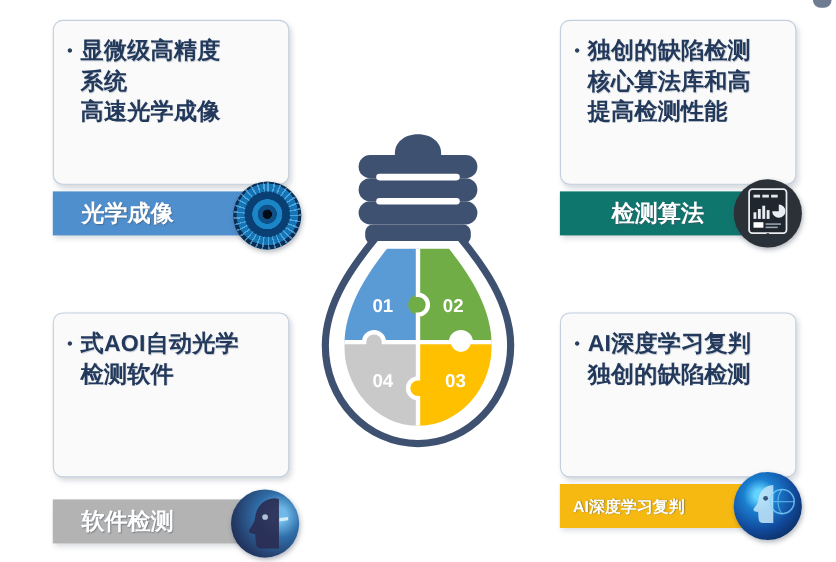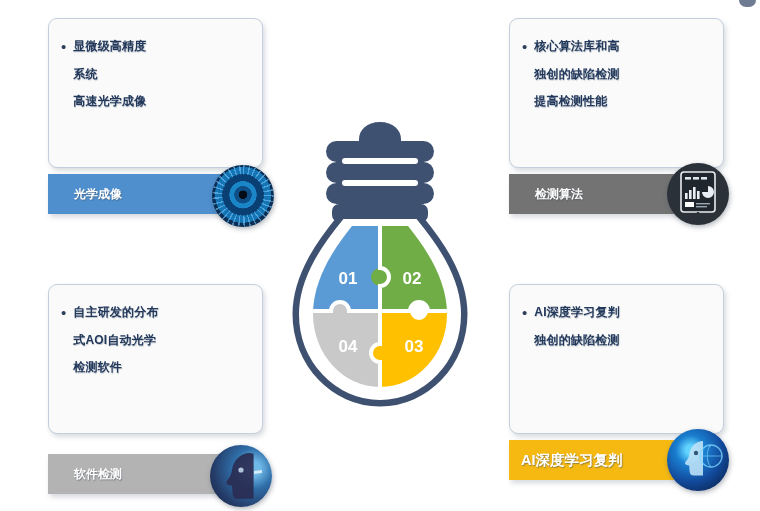--- a/index.html
+++ b/index.html
@@ -44,39 +44,39 @@
   .bullet {
     color: #2c3f5c;
     font-size: 15px;
     line-height: 27px;
     flex: 0 0 auto;
     padding-left: 2px;
   }
 
   .card-para {
     color: #23395b;
-    font-size: 12px;
+    font-size: 21px;
     font-weight: bold;
     line-height: 27.5px;
     letter-spacing: 0.2px;
     text-shadow: 0.6px 0.6px 0.8px rgba(150,160,175,0.55);
   }
 
   
   .bar {
     position: relative;
     height: 40px;
     width: 196px;
     display: flex;
     align-items: center;
     box-shadow: 2px 3px 5px rgba(120,130,145,0.30);
   }
 
   .bar-label {
-    font-size: 12px;
+    font-size: 21px;
     font-weight: bold;
     color: #ffffff;
     text-shadow: 0.8px 0.8px 1.1px rgba(70,80,95,0.55);
     white-space: nowrap;
   }
 
   
   .bar.blue   { background: #4f8fce; }
   .bar.green  { background: #9dc988; }
   .bar.gray   { background: #b3b3b3; margin-top: 20px; }
@@ -168,28 +168,28 @@
       </div>
       <div class="badge badge-eye" style="left:164px; top:-9px;"></div>
     </div>
   </div>
 
   <div class="card" style="left:509px; top:18px;">
     <div class="card-box">
       <div class="card-text">
         <span class="bullet">•</span>
         <div class="card-para">
+          <div>独创的缺陷检测</div>
           <div>核心算法库和高</div>
-          <div>独创的缺陷检测</div>
           <div>提高检测性能</div>
         </div>
       </div>
     </div>
     <div style="position:relative; height:56px; margin-top:6px;">
-      <div class="bar green" style="background: #737373;">
+      <div class="bar green" style="background: #0f766e; padding-left: 21px;">
         <span class="bar-label" style="margin-left:26px;">检测算法</span>
       </div>
       <div class="badge badge-chart" style="left:158px; top:-11px;">
         <svg viewBox="0 0 62 62" width="62" height="62" aria-hidden="true">
           <rect x="14" y="9" width="34" height="40" rx="3" fill="#20262d" stroke="#e9edf1" stroke-width="1.6"></rect>
           <rect x="18" y="14" width="6" height="2.6" fill="#dfe6ec"></rect>
           <rect x="26" y="14" width="6" height="2.6" fill="#dfe6ec"></rect>
           <rect x="34" y="14" width="6" height="2.6" fill="#dfe6ec"></rect>
           <rect x="18" y="30" width="2.6" height="6" fill="#e8eef4"></rect>
           <rect x="22" y="27" width="2.6" height="9" fill="#e8eef4"></rect>
@@ -203,21 +203,20 @@
         </svg>
       </div>
     </div>
   </div>
 
   <div class="card" style="left:48px; top:284px;">
     <div class="card-box">
       <div class="card-text">
         <span class="bullet">•</span>
         <div class="card-para">
-          <div>自主研发的分布</div>
           <div>式AOI自动光学</div>
           <div>检测软件</div>
         </div>
       </div>
     </div>
     <div style="position:relative; height:56px; margin-top:6px;">
       <div class="bar gray" style="background: rgb(179, 179, 179);">
         <span class="bar-label" style="margin-left:26px;">软件检测</span>
       </div>
       <div class="badge badge-head" style="left:162px; top:-9px;">

